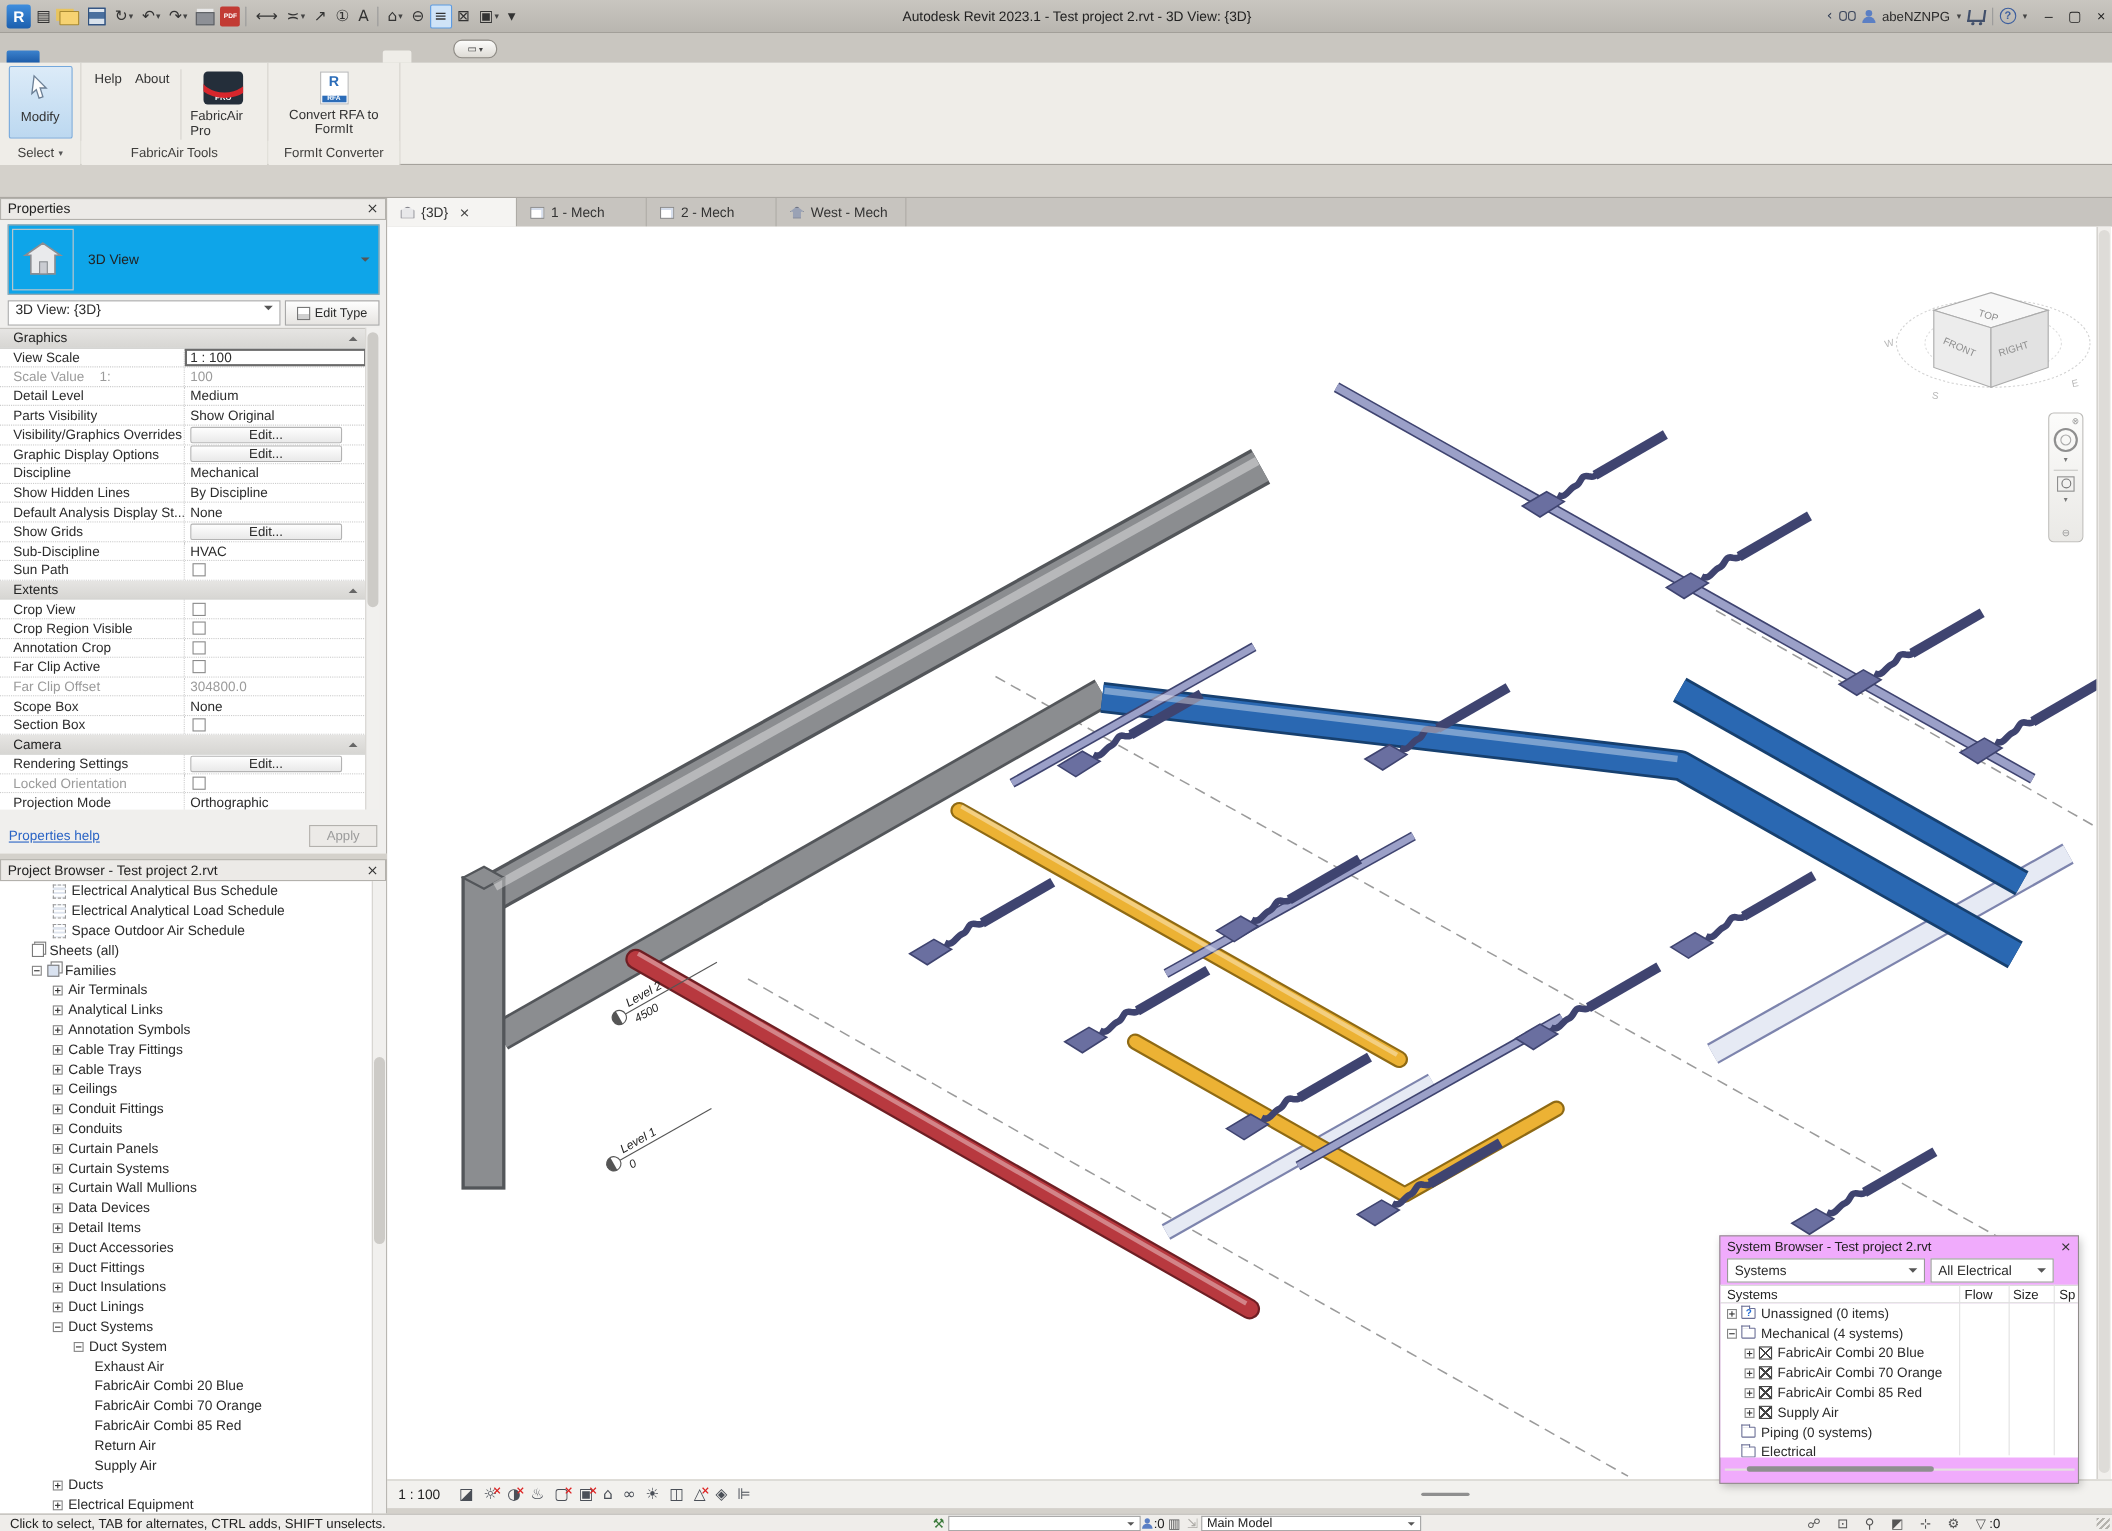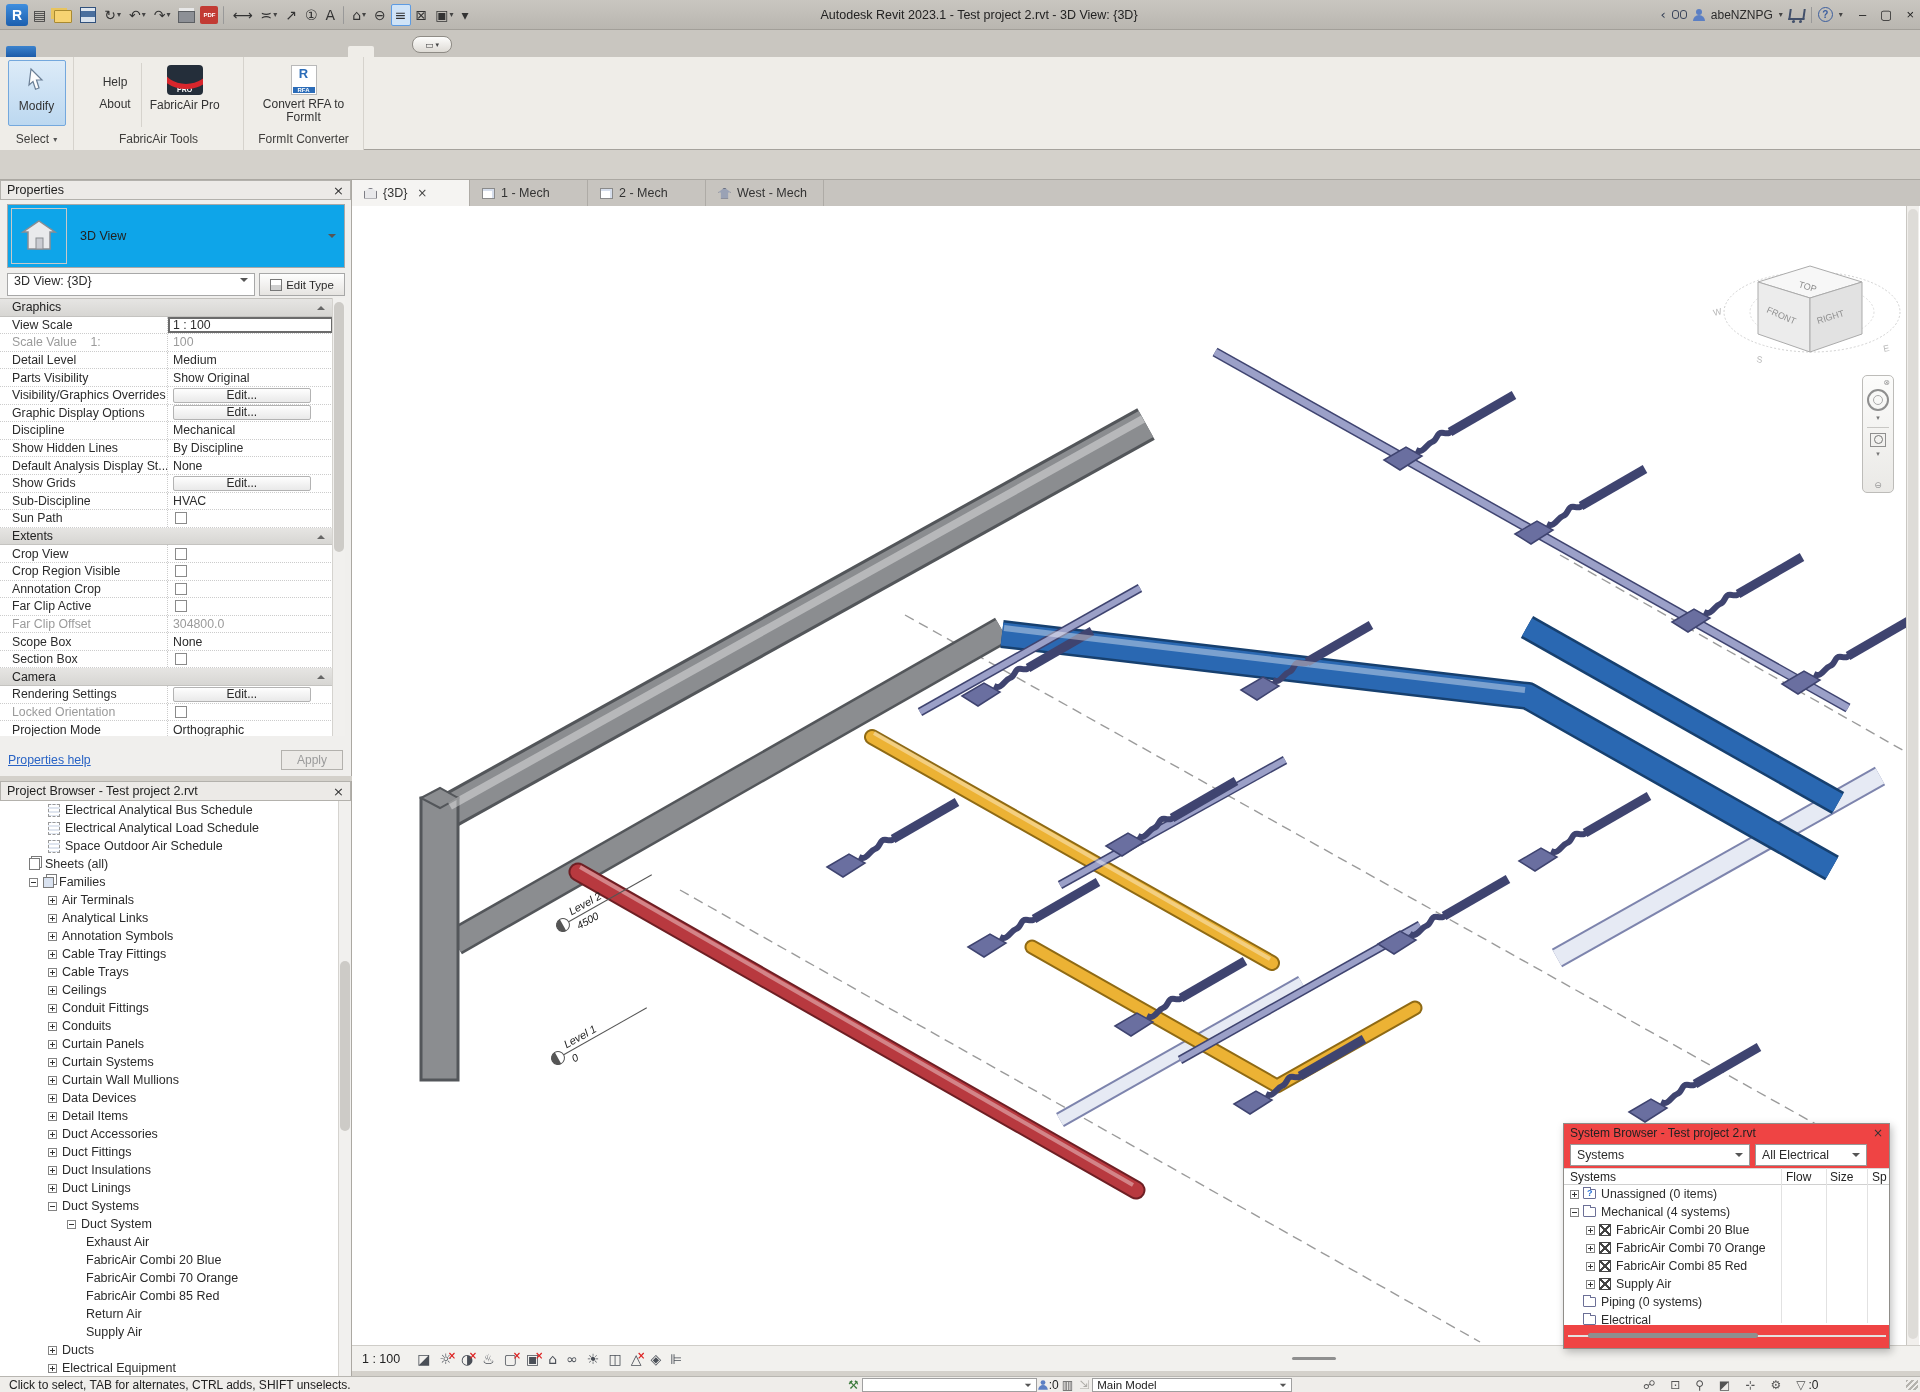--- a/index.html
+++ b/index.html
@@ -146,21 +146,21 @@
   .vscroll{position:absolute;left:1554px;top:0;width:13px;height:1139px;background:#f1efec;border-left:1px solid #c9c7c2}
   .vscroll .thumb{position:absolute;left:1px;top:3px;width:10px;height:1130px;background:#dedcd8;border-radius:5px}
 
   .vcbar{position:absolute;left:0;top:1165px;width:1568px;height:26px;background:#f2f1ee;border-top:1px solid #cfcdc8;display:flex;align-items:center;padding-left:10px;gap:7px}
   .vc-scale{font-size:12.5px;color:#222;margin-right:10px}
   .vc-ico{font-family:"DejaVu Sans",sans-serif;font-size:14px;color:#4a4f57;position:relative;line-height:20px}
   .vc-ico[data-off]::after{content:"×";position:absolute;right:-4px;top:-3px;color:#d22;font-size:10px;font-weight:bold}
   .hthumb{position:absolute;left:940px;top:11px;width:44px;height:3px;background:#8f8f8f;border-radius:2px}
 
   
-  .sysbrowser{position:absolute;left:1211px;top:943px;width:327px;height:226px;background:#ef4444;border:1px solid #8f8d89;box-shadow:2px 3px 8px rgba(0,0,0,.25);z-index:30}
+  .sysbrowser{position:absolute;left:1211px;top:943px;width:327px;height:226px;background:#f0abfc;border:1px solid #8f8d89;box-shadow:2px 3px 8px rgba(0,0,0,.25);z-index:30}
   .sb-title{height:18px;display:flex;align-items:center;padding:0 6px;font-size:12px;color:#222}
   .sb-title .pal-close{font-size:12px}
   .sb-filters{height:26px;display:flex;gap:5px;padding:2px 6px}
   .sb-select{background:#fff;border:1px solid #999;display:flex;align-items:center;padding:0 6px;font-size:12.3px}
   .sb-select .carr{margin-left:auto}
   .sb-cols{height:17px;background:#fff;border-top:1px solid #d8d8d8;border-bottom:1px solid #d0d0d0;position:relative;font-size:12px;color:#222}
   .sb-cols span{position:absolute;top:1px}
   .sb-tree{position:absolute;left:0;top:61px;width:325px;height:140px;background:#fff;overflow:hidden}
   .sb-colline{position:absolute;top:44px;bottom:25px;width:1px;background:#e2e2e2;z-index:1}
   .srow{height:18px;display:flex;align-items:center;padding-left:calc(6px + var(--d,0)*16px);font-size:12.3px;white-space:nowrap;position:relative}
@@ -313,21 +313,21 @@
     </div>
     <div class="rpanel-label">
         <span>Select</span>
         <span class="parr glyph">▾</span>
       </div>
   </div>
 
 
   <div class="rpanel" style="width:170px">
     <div class="rpanel-body">
-      <div style="display:flex;flex-direction:column;justify-content:center;height:66px">
+      <div style="display:flex;flex-direction:row;justify-content:center;height:66px">
         <div class="rbtn txtbtn">
             <span>Help</span>
           </div>
         <div class="rbtn txtbtn">
             <span>About</span>
           </div>
       </div>
       <span class="vsep"></span>
       <div class="rbtn">
         <span class="bico">

